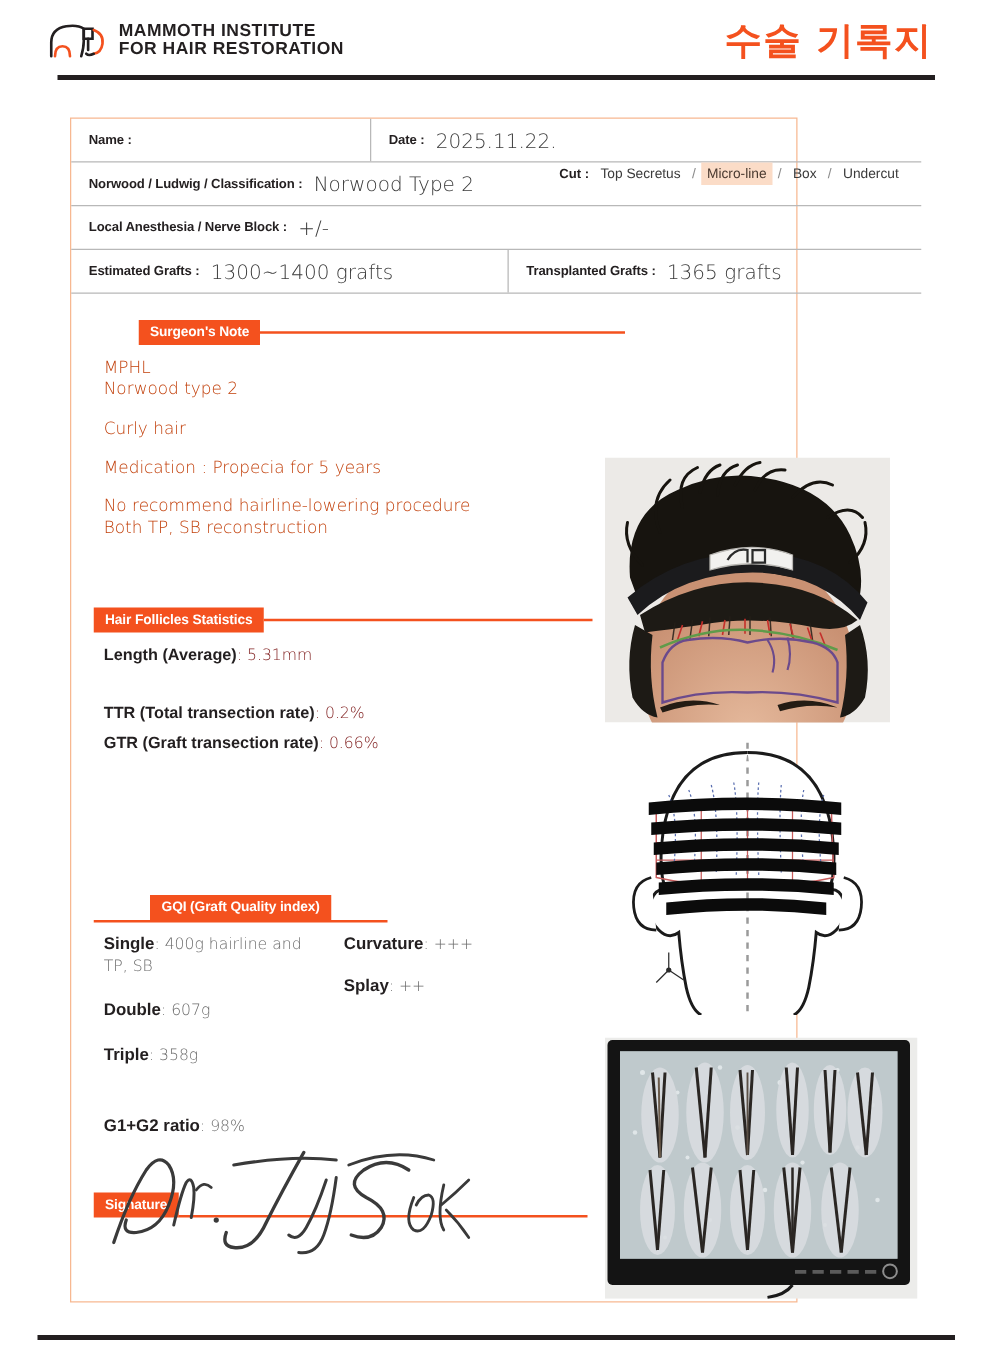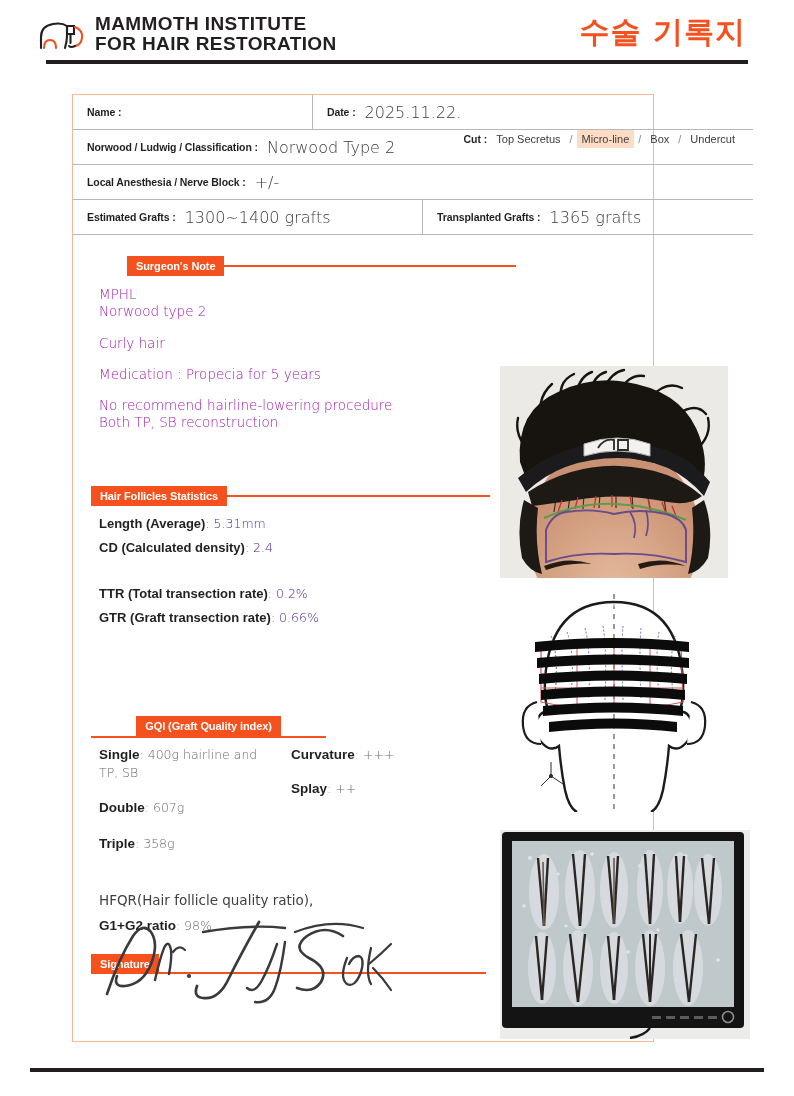--- a/index.html
+++ b/index.html
@@ -21,21 +21,21 @@
   }
   #logo-block {
     position: absolute; left: 36px; top: 14px;
     display: flex; align-items: center; gap: 9px;
   }
   #logo-mark { width: 50px; height: 34px; display:block; }
   #logo-text { line-height: 1.03; }
   #logo-line1, #logo-line2 {
     font-family: "Liberation Sans", sans-serif;
     font-weight: bold;
-    font-size: 19px;
+    font-size: 14px;
     letter-spacing: 0.4px;
     color: #231f20;
     display: block;
     white-space: nowrap;
   }
   #doc-title {
     position: absolute; right: 48px; top: 12px;
     font-family: "DejaVu Sans", sans-serif;
     font-weight: bold;
     font-size: 30px;
@@ -44,21 +44,21 @@
     white-space: nowrap;
   }
   #header-rule {
     position: absolute; left: 46px; top: 60px;
     width: 702px; height: 3.5px; background: #231f20;
   }
 
   
   #content-box {
     position: absolute;
-    left: 72px; top: 94px;
+    left: 56px; top: 94px;
     width: 582px; height: 948px;
     border: 1.2px solid #f7b891;
     background: #fff;
   }
 
   
   #info-table { position: absolute; left: 0; top: 0; width: 680px; }
   .info-row {
     display: flex;
     border-bottom: 1.2px solid #b8b8b8;
@@ -106,26 +106,26 @@
     font-weight: bold; font-size: 11px;
     padding: 3.5px 9px 4.5px 9px;
     letter-spacing: -0.1px; white-space: nowrap;
   }
   .sec-rule { height: 2px; background: #f4511e; }
 
   
   .blk { position: absolute; left: 26px; }
   .note-p {
     font-family: "DejaVu Sans", sans-serif; font-weight: 300;
-    font-size: 13.5px; color: #a21caf; line-height: 1.28;
+    font-size: 13.5px; color: #c2410c; line-height: 1.28;
     margin: 0 0 14px 0; white-space: pre-line;
   }
   .stat-line { margin-bottom: 9px; font-size: 13.5px; white-space: nowrap; }
   .stat-line b { font-weight: bold; color: #231f20; font-size: 13px; }
-  .stat-line span { color: #4c1d95; font-size: 12.5px;
+  .stat-line span { color: #7f1d1d; font-size: 12.5px;
     font-family: "DejaVu Sans", sans-serif; font-weight:300; }
   .gap { height: 22px; }
 
   
   #gqi-left { position: absolute; left: 26px; top: 62px; width: 175px; }
   #gqi-right { position: absolute; left: 218px; top: 62px; width: 190px; }
   #gqi-tail { position: absolute; left: 26px; top: 208px; width: 400px; }
   .gqi-line { margin-bottom: 13px; font-size: 13.5px; line-height:1.3; }
   .gqi-line b { font-weight: bold; color: #231f20; }
   .gqi-line span { color: #6b6b6b; font-size: 12.5px;
@@ -244,23 +244,20 @@
 
     <div class="sec" style="top:244px;">
       <span class="sec-tag">Hair Follicles Statistics</span>
       <span class="sec-rule" style="width:263px"></span>
     </div>
 
     <div class="blk" style="top:274px; width:400px;">
       <div class="stat-line">
         <b>Length (Average)</b><span>: 5.31mm</span>
       </div>
-      <div class="stat-line">
-        <b>CD (Calculated density)</b><span>: 2.4</span>
-      </div>
       <div class="gap"></div>
       <div class="stat-line">
         <b>TTR (Total transection rate)</b><span>: 0.2%</span>
       </div>
       <div class="stat-line">
         <b>GTR (Graft transection rate)</b><span>: 0.66%</span>
       </div>
     </div>
 
     <div class="sec" style="top:474px;flex-direction:column;">
@@ -284,21 +281,20 @@
       <div id="gqi-right">
         <div class="gqi-line">
           <b>Curvature</b><span>: +++</span>
         </div>
         <div class="gqi-line" style="margin-top:16px">
           <b>Splay</b><span>: ++</span>
         </div>
       </div>
 
       <div id="gqi-tail">
-        <div class="gqi-plain">HFQR(Hair follicle quality ratio),</div>
         <div class="gqi-line">
           <b>G1+G2 ratio</b><span>: 98%</span>
         </div>
       </div>
     </div>
 
     <div class="sec" style="top:712px;align-items:flex-end;">
       <span class="sec-tag">Signature</span>
       <span class="sec-rule" style="width:327px"></span>
     </div>

